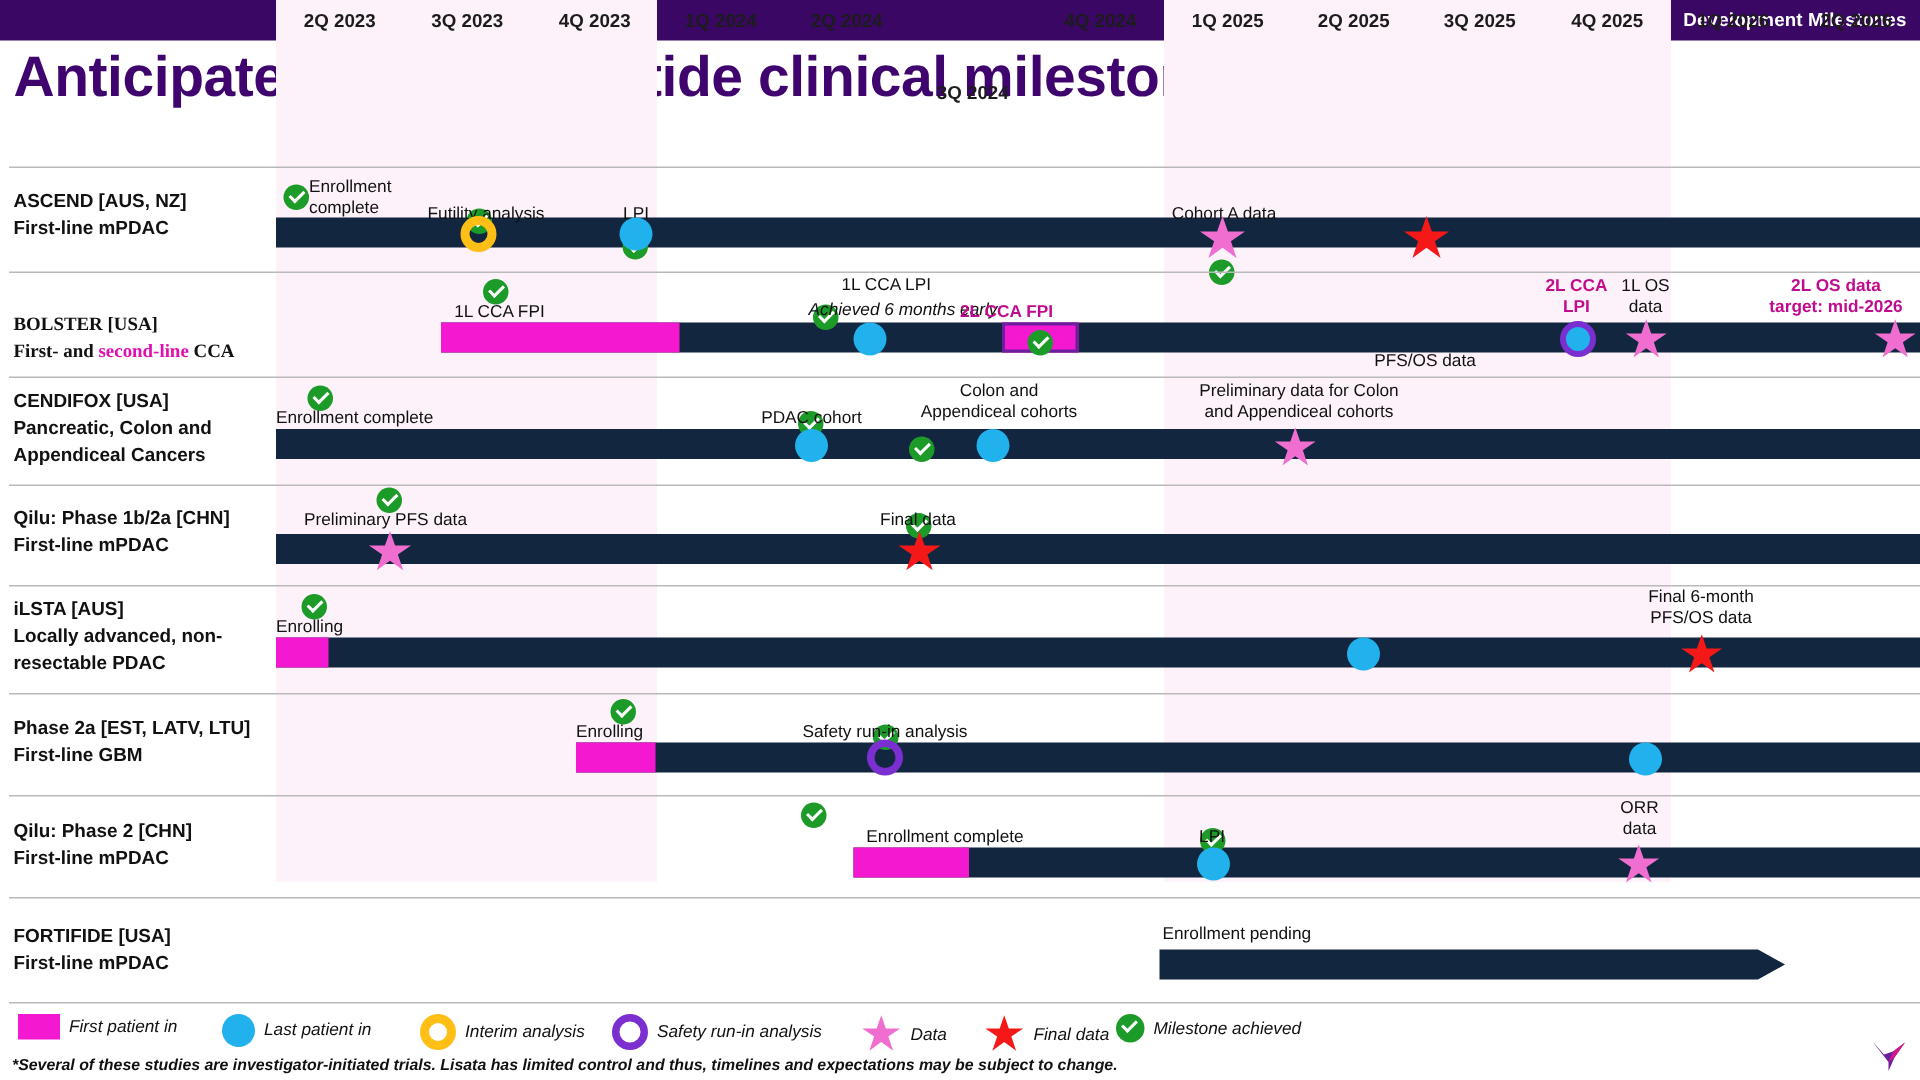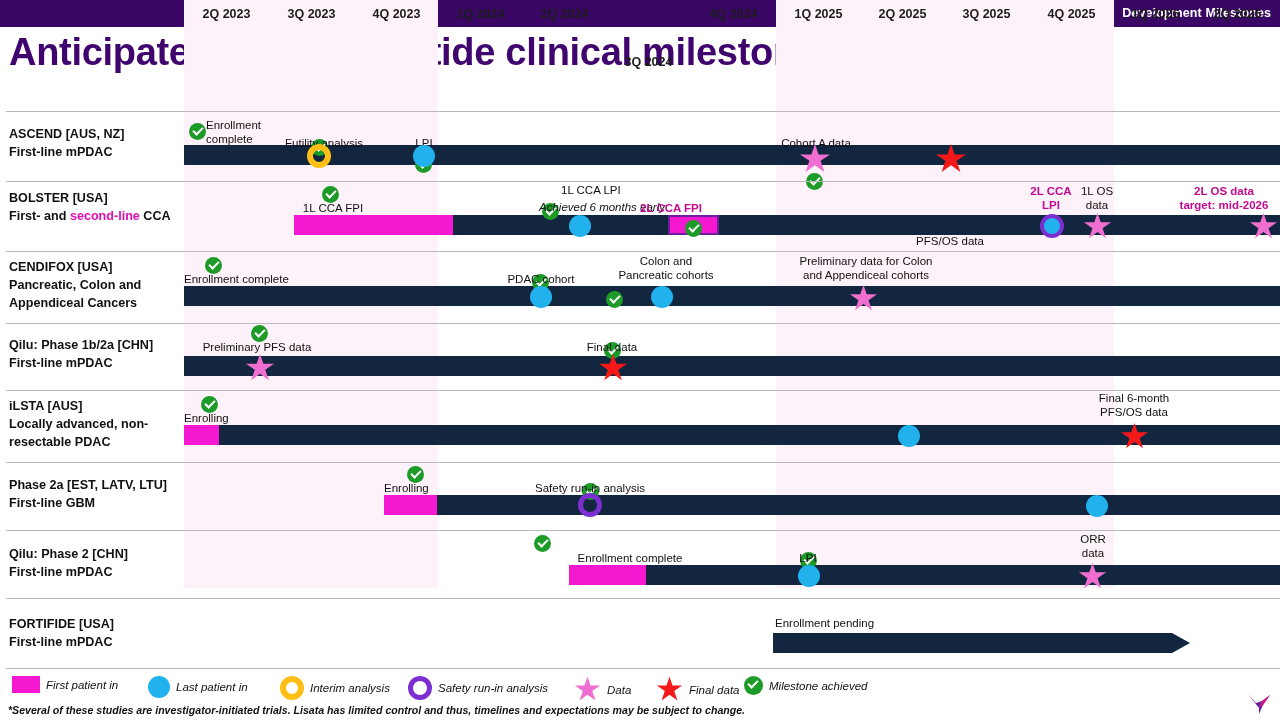--- a/index.html
+++ b/index.html
@@ -117,21 +117,21 @@
 
     <div class="cap" style="left:880px;top:110px;width:140px;">Final Cohort A &amp; B
 PFS/OS data</div>
     <svg class="mk star" style="left:935px;top:32px;" width="32" height="32" viewBox="0 0 32 32">
       <polygon points="16,1 19.6,11.4 31,11.4 21.6,17.8 25.4,29 16,22.2 6.6,29 10.4,17.8 1,11.4 12.4,11.4" fill="#f41818"></polygon>
     </svg>
   </div>
 
   <div class="rowsep" style="top:181px;"></div>
   <div class="row" style="top:181px;height:70px;">
-    <div class="rowlabel" style="top:8px;">
+    <div class="rowlabel" style="top:26px;font-family:Liberation Serif, serif;">
       <div>BOLSTER [USA]</div>
       <div><span>First- and </span><span class="hl">second-line</span><span> CCA</span></div>
     </div>
 
     <div class="bar" style="left:294px;top:34px;width:986px;"></div>
     <div class="bar pink" style="left:294px;top:34px;width:159px;"></div>
     <div class="bar pinkout" style="left:668px;top:34px;width:51px;"></div>
 
     <div class="mk check" style="left:322px;top:5px;"></div>
     <div class="cap" style="left:278px;top:21px;width:110px;">1L CCA FPI</div>
@@ -173,21 +173,21 @@
 
     <div class="mk check" style="left:205px;top:6px;"></div>
     <div class="cap lft" style="left:184px;top:22px;width:160px;">Enrollment complete</div>
 
     <div class="mk check" style="left:532px;top:6px;"></div>
     <div class="cap" style="left:489px;top:22px;width:104px;">PDAC cohort</div>
     <div class="mk dot-blue" style="left:530px;top:35px;"></div>
 
     <div class="mk check" style="left:606px;top:6px;"></div>
     <div class="cap lft" style="left:600px;top:4px;width:132px;text-align:center;">Colon and
-Pancreatic cohorts</div>
+Appendiceal cohorts</div>
     <div class="mk dot-blue" style="left:651px;top:35px;"></div>
 
     <div class="cap" style="left:775px;top:4px;width:182px;">Preliminary data for Colon
 and Appendiceal cohorts</div>
     <svg class="mk star" style="left:849px;top:33px;" width="29" height="29" viewBox="0 0 32 32">
       <polygon points="16,1 19.6,11.4 31,11.4 21.6,17.8 25.4,29 16,22.2 6.6,29 10.4,17.8 1,11.4 12.4,11.4" fill="#ef6ed0"></polygon>
     </svg>
   </div>
 
   <div class="rowsep" style="top:323px;"></div>

